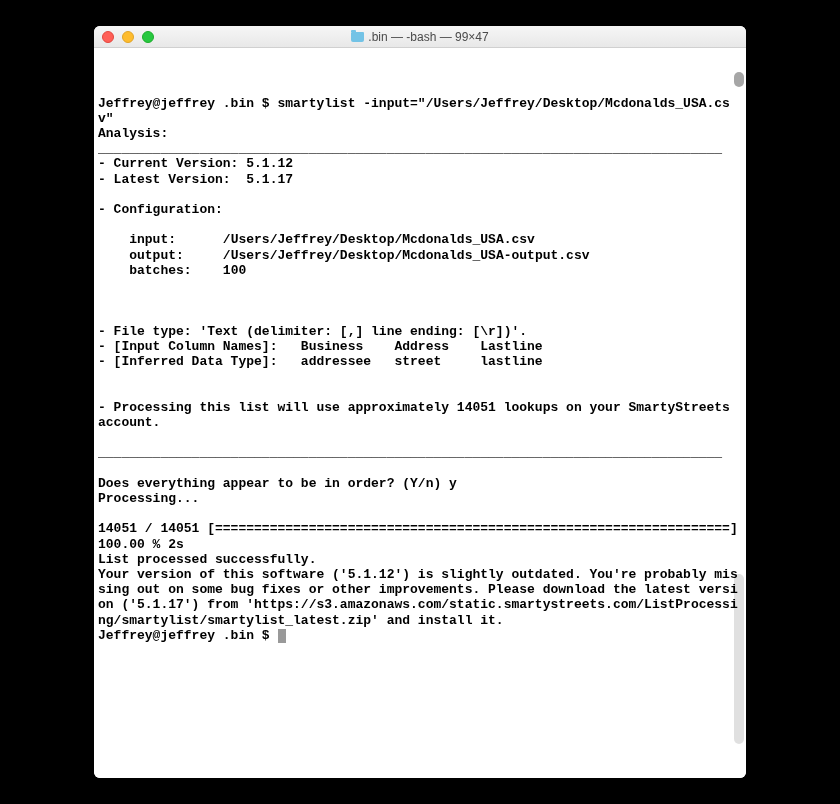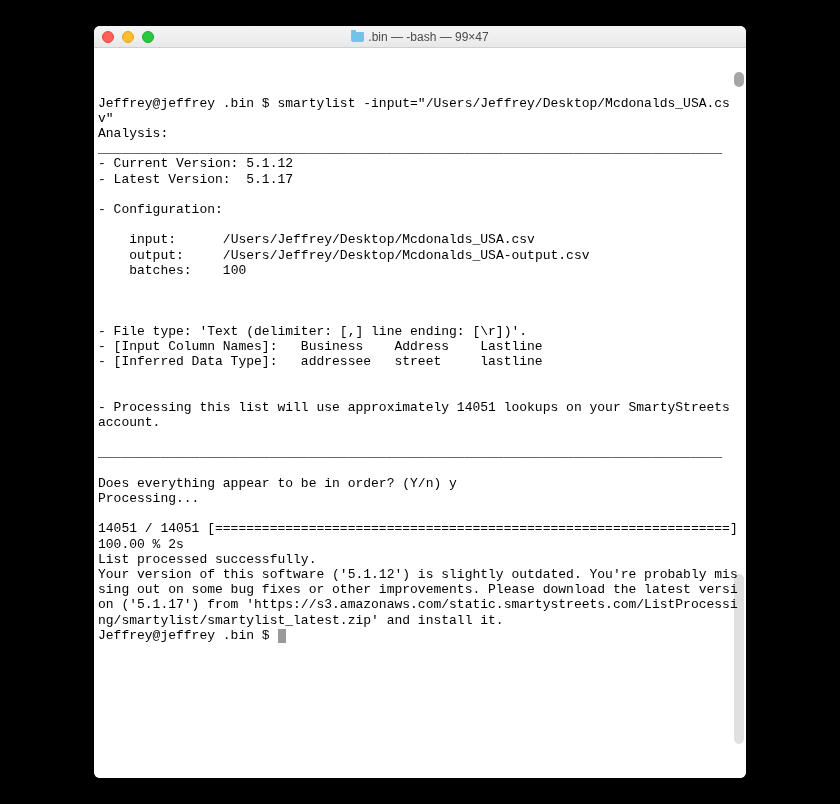--- a/index.html
+++ b/index.html
@@ -84,20 +84,21 @@
     .terminal-body {
       flex: 1;
       background: #fff;
       color: #000;
       font-size: 13px;
       line-height: 15.2px;
       padding: 2px 4px;
       white-space: pre;
       overflow: hidden;
       position: relative;
+      font-weight: bold;
     }
     .terminal-content {
       white-space: pre-wrap;
       word-break: break-all;
     }
     .cursor-block {
       display: inline-block;
       width: 8px;
       height: 14px;
       background: #999;

